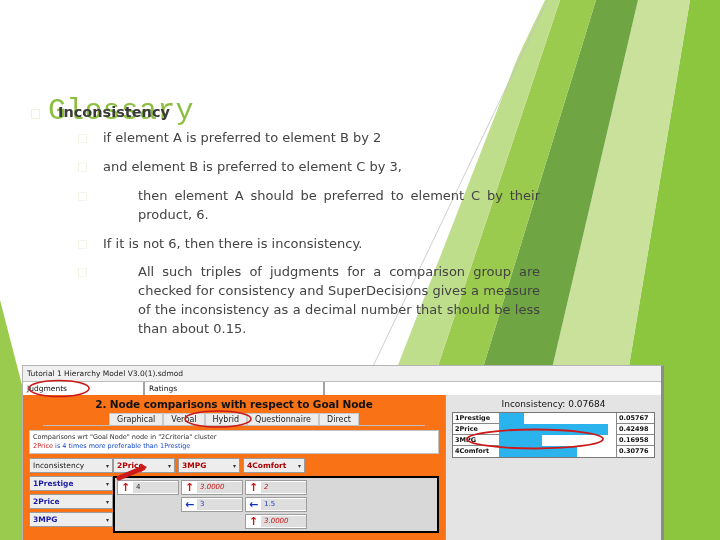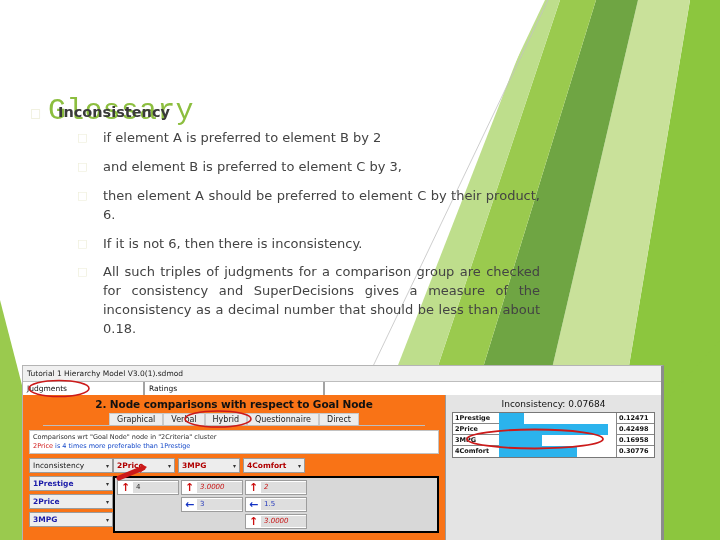--- a/index.html
+++ b/index.html
@@ -98,20 +98,21 @@
     font-size: 11px;
   }
   .lvl2 .btext {
     font-size: 13px;
     font-weight: normal;
     color: #434343;
     line-height: 1.45;
   }
   .justify .btext {
     text-align: justify;
+    margin-left: 35px;
   }
 
   
   .app-shot {
     position: absolute;
     left: 22px;
     top: 353px;
     width: 642px;
     height: 187px;
     background: #e9e9e9;
@@ -413,21 +414,21 @@
         <span class="btext">then element A should be preferred to element C by their product, 6.</span>
       </div>
 
       <div class="bullet lvl2">
         <span class="marker">□</span>
         <span class="btext">If it is not 6, then there is inconsistency.</span>
       </div>
 
       <div class="bullet lvl2 justify">
         <span class="marker">□</span>
-        <span class="btext">All such triples of judgments for a comparison group are checked for consistency and SuperDecisions gives a measure of the inconsistency as a decimal number that should be less than about 0.18.</span>
+        <span class="btext">All such triples of judgments for a comparison group are checked for consistency and SuperDecisions gives a measure of the inconsistency as a decimal number that should be less than about 0.15.</span>
       </div>
 
     </div>
   </div>
 
   <div class="app-shot">
 
     <div class="app-titlebar">
       <span>Tutorial 1 Hierarchy Model V3.0(1).sdmod</span>
     </div>
@@ -556,21 +557,21 @@
                 <div class="bar" id="bar1" style="width: 93%;"></div>
               </div>
             <div class="barrow">
                 <div class="bar" id="bar2" style="width: 37%;"></div>
               </div>
             <div class="barrow">
                 <div class="bar" id="bar3" style="width: 67%;"></div>
               </div>
           </div>
           <div class="rt-vals">
-            <div>0.12471</div>
+            <div>0.05767</div>
             <div>0.42498</div>
             <div>0.16958</div>
             <div>0.30776</div>
           </div>
         </div>
       </div>
     </div>
 
     <svg class="bg-svg" style="width:642px;height:187px;" viewBox="0 0 642 187" preserveAspectRatio="none">
       <ellipse cx="36" cy="22.5" rx="30" ry="8" fill="none" stroke="#CC1A1A" stroke-width="1.6"></ellipse>

